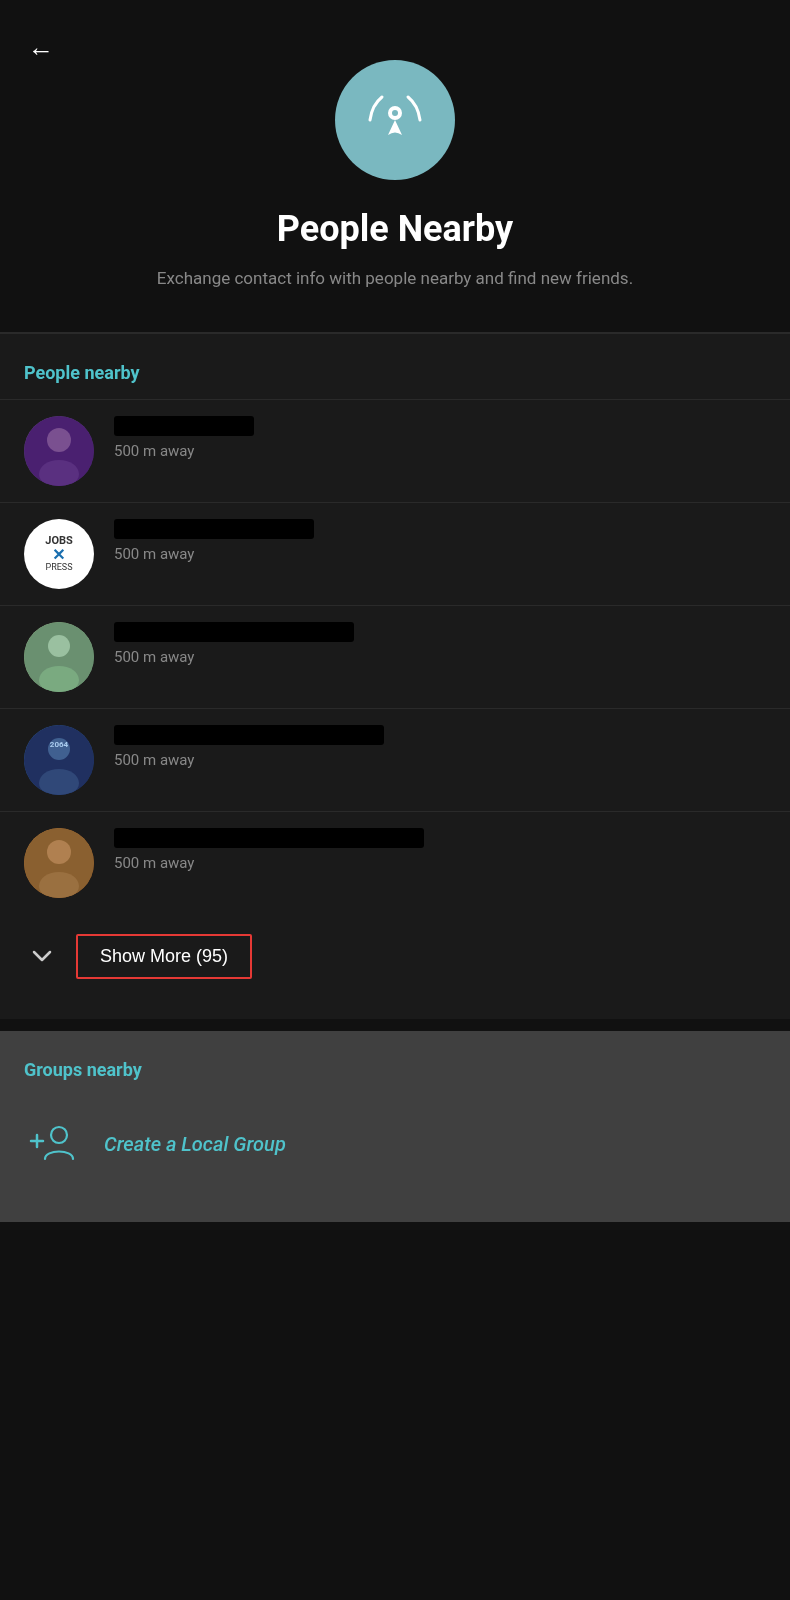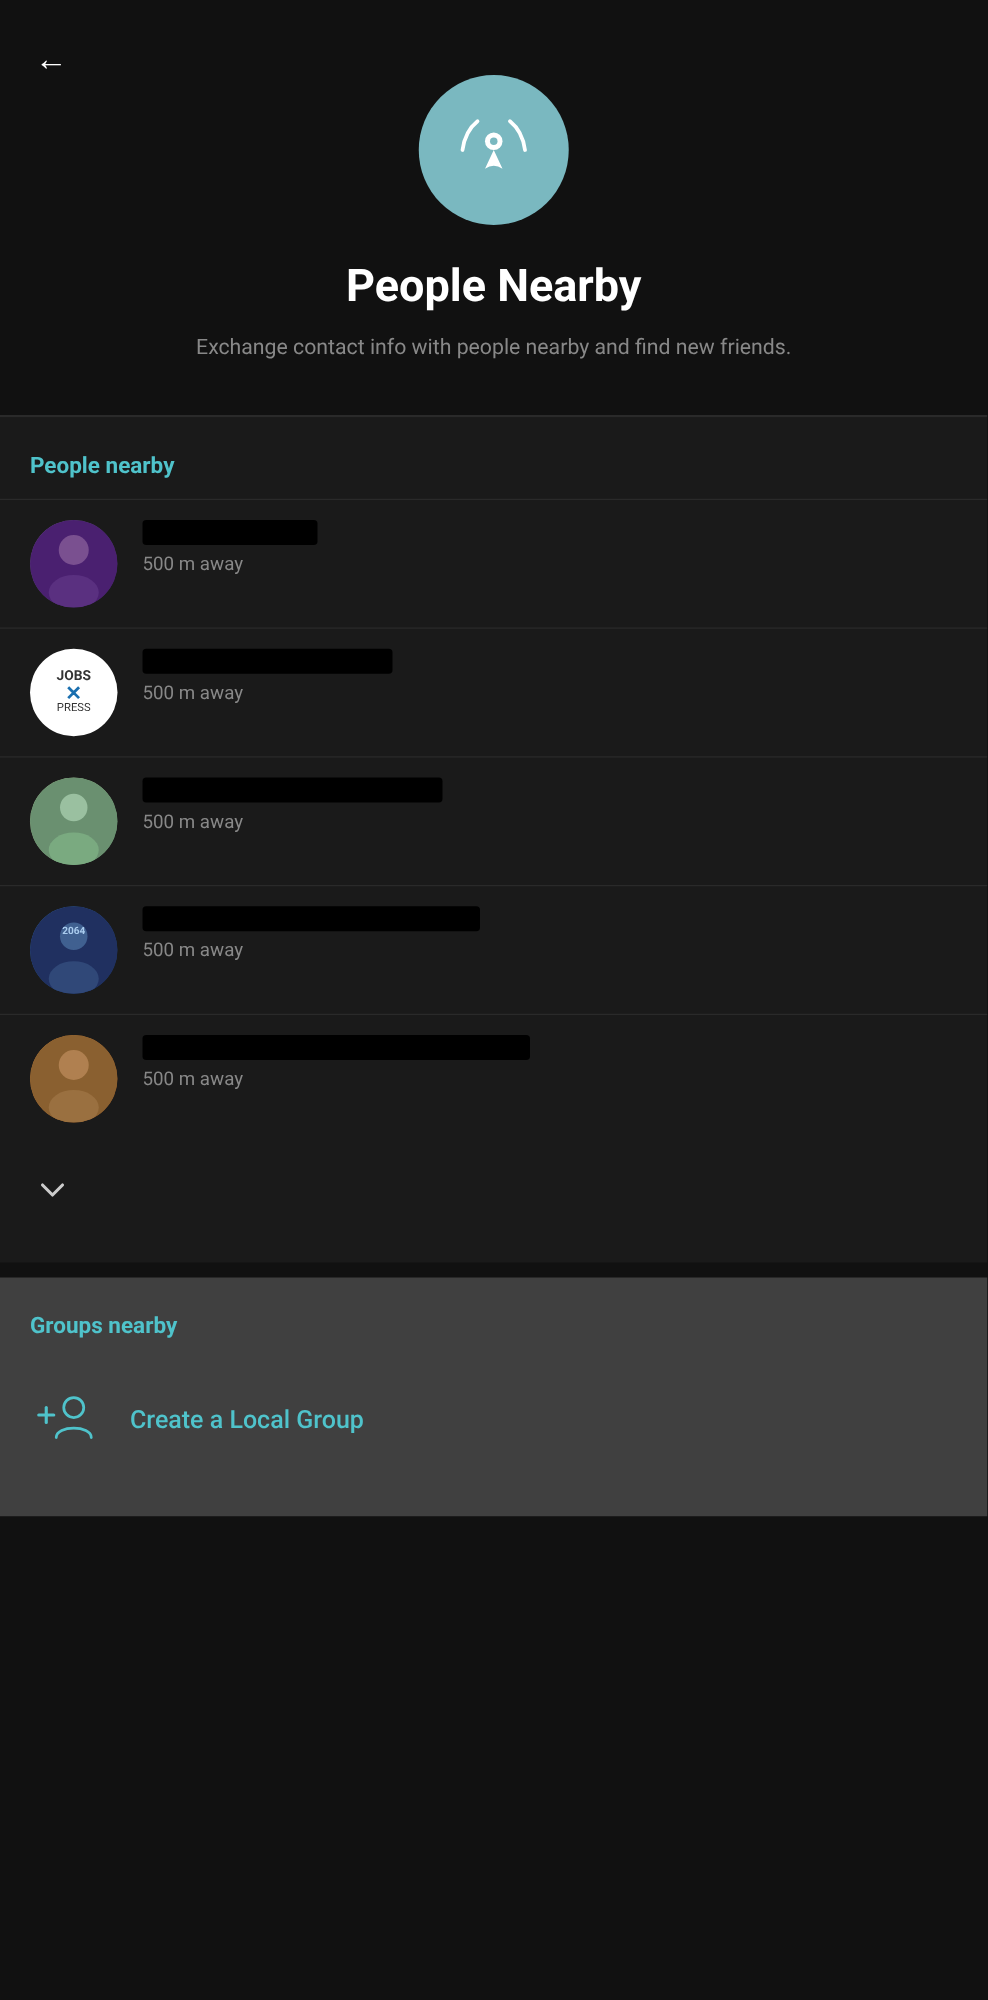--- a/index.html
+++ b/index.html
@@ -204,20 +204,21 @@
       display: flex;
       align-items: center;
       justify-content: center;
       flex-shrink: 0;
     }
 
     .create-group-label {
       font-size: 20px;
       color: #4fc3cb;
       font-weight: 500;
+      font-style: italic;
     }
 
     
     .avatar-1 { background: linear-gradient(135deg, #6b4c8c, #3a2060); }
     .avatar-3 { background: linear-gradient(135deg, #a0c090, #5d8a6a); }
     .avatar-4 { background: linear-gradient(135deg, #3060a0, #1a3060); }
     .avatar-5 { background: linear-gradient(135deg, #c0803a, #8a5020); }
 
     
     .jobs-xpress-avatar {
@@ -340,20 +341,21 @@
       <span class="person-distance">500 m away</span>
     </div>
   </div>
 
   <div class="show-more-row">
     <div class="chevron-down">
       <svg width="28" height="28" viewBox="0 0 28 28" fill="none" xmlns="http://www.w3.org/2000/svg">
         <path d="M6 10 L14 18 L22 10" stroke="#cccccc" stroke-width="2.5" stroke-linecap="round" stroke-linejoin="round"></path>
       </svg>
     </div>
+    <button class="show-more-btn">Show More (95)</button>
   </div>
 </div>
 
 <div class="groups-section">
   <div class="groups-header">Groups nearby</div>
 
   <div class="create-group-row">
     <div class="create-group-icon">
 
       <svg width="50" height="50" viewBox="0 0 50 50" fill="none" xmlns="http://www.w3.org/2000/svg">

